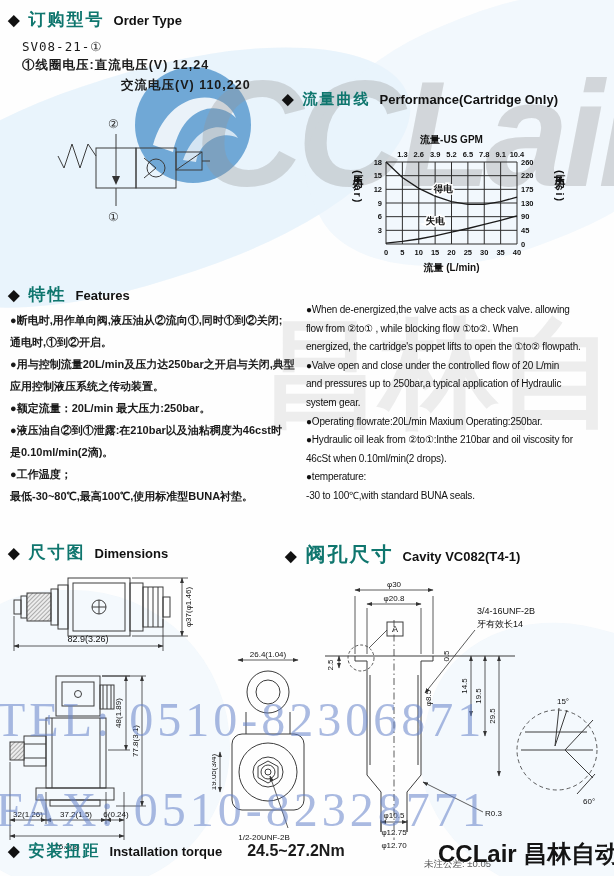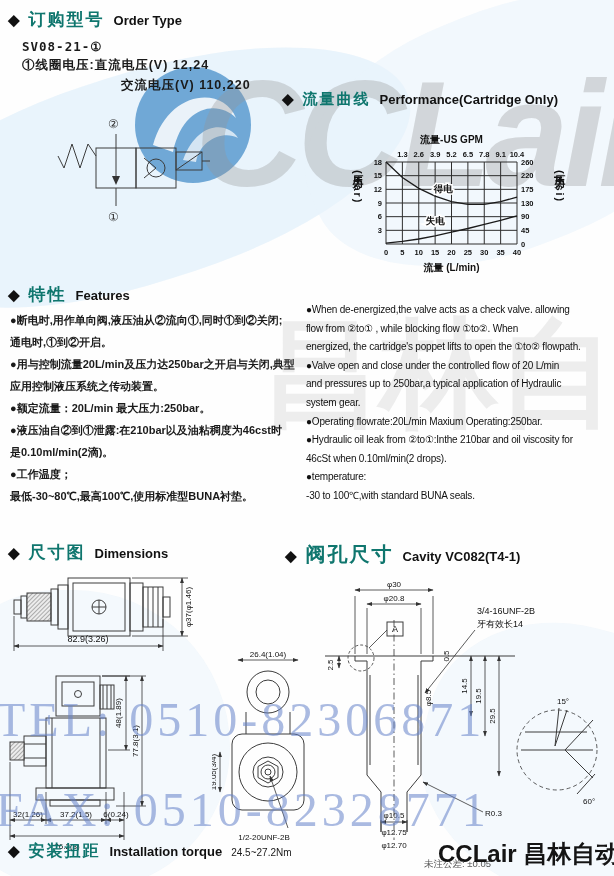--- a/index.html
+++ b/index.html
@@ -18,37 +18,37 @@
   .wm-num{font-family:"Liberation Serif",serif;font-size:48px;color:rgba(100,130,200,.55);letter-spacing:4px;white-space:nowrap;pointer-events:none}
   .wm-tel{left:-4px;top:692px}
   .wm-fax{left:-4px;top:782px}
   .wm-brand{left:438px;top:838px;font-size:24px;font-weight:bold;color:#141414;white-space:nowrap}
   
   .heading{display:flex;align-items:baseline;gap:9px;font-weight:bold;white-space:nowrap}
   .dmd{font-size:15px;color:#111}
   .h-zh{font-size:17px;letter-spacing:2px;color:#0f766e}
   .h-en{font-size:13px;color:#111}
   
-  .model{margin:8px 0 0 14px;font-family:"DejaVu Sans Mono",monospace;font-size:12.5px;font-weight:bold;letter-spacing:1px}
+  .model{margin:8px 0 0 14px;font-family:"DejaVu Sans Mono",monospace;font-size:12.5px;font-weight:normal;letter-spacing:1px}
   .coil{margin:3px 0 0 14px;font-size:12.5px;font-weight:bold;letter-spacing:1px;white-space:nowrap}
   .coil2{margin-left:113px}
   
   .zh-line{height:22px;line-height:22px;font-size:11px;font-weight:bold;white-space:nowrap}
   .en-line{height:18.6px;line-height:18.6px;font-size:10px;letter-spacing:-.2px;color:#111;white-space:nowrap}
   
   .tick{font-size:7.5px;font-weight:bold;fill:#111}
   .axis-title{font-size:10px;font-weight:bold;fill:#111}
   .curve-label{font-size:9.5px;font-weight:bold;fill:#111;paint-order:stroke;stroke:#fff;stroke-width:3px}
   .vlabel{writing-mode:vertical-rl;text-orientation:mixed;font-size:11px;font-weight:bold;letter-spacing:2px;color:#111}
   
   .dl{stroke:#333;stroke-width:.8;fill:none}
   .shape{stroke:#3c3c3c;stroke-width:1;fill:none}
   .dim{font-size:8px;fill:#111}
   .dim9{font-size:9px;fill:#111}
-  .torque-val{font-size:10px;font-weight:normal;margin-left:0}
+  .torque-val{font-size:16px;font-weight:bold;margin-left:16px}
   .tol{font-size:9.5px;color:#555;white-space:nowrap}
 </style>
 </head>
 <body>
 
 <div id="page">
 
   <svg width="0" height="0" style="position:absolute">
     <defs>
       <pattern id="hatch" width="3" height="3" patternUnits="userSpaceOnUse" patternTransform="rotate(45)">

